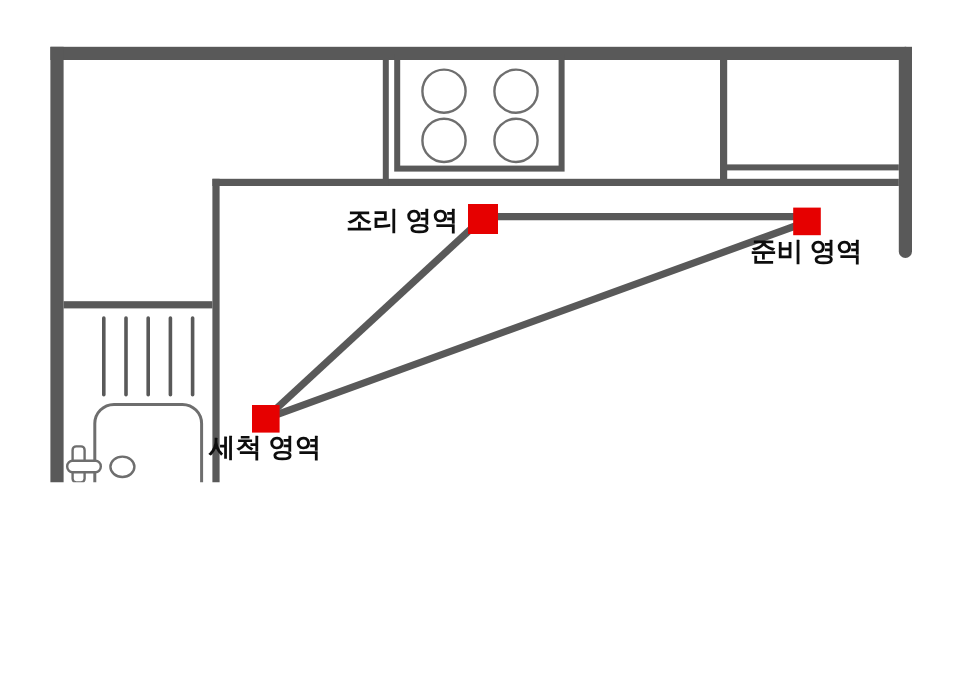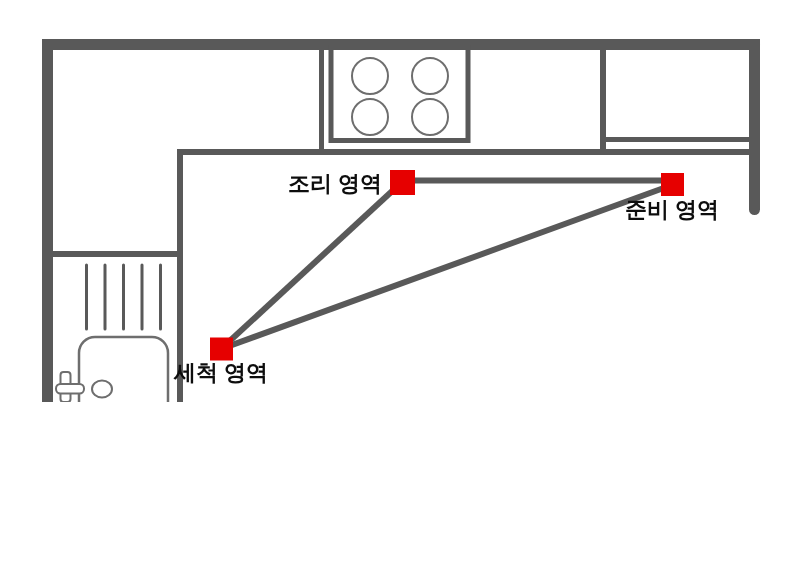--- a/index.html
+++ b/index.html
@@ -10,21 +10,21 @@
     --label-color: #0d0d0d;
   }
   * { box-sizing: border-box; }
   html, body { margin: 0; padding: 0; background: var(--background); }
   .stage {
     position: relative;
     width: 800px;
     height: 402px;
     background: var(--background);
     overflow: hidden;
-    font-family: Liberation Sans, sans-serif;
+    font-family: Liberation Serif, serif;
   }
   .stage svg { position: absolute; left: 0; top: 0; }
   .wall   { fill: var(--wall-gray); }
   .cline  { fill: var(--wall-gray); }
   .stove-box { fill: #ffffff; stroke: var(--wall-gray); stroke-width: 5; }
   .burner { fill: #ffffff; stroke: var(--fixture-gray); stroke-width: 2; }
   .tick   { stroke: var(--wall-gray); stroke-width: 3; stroke-linecap: round; }
   .sink   { fill: #ffffff; stroke: var(--fixture-gray); stroke-width: 2.5; }
   .fixt   { fill: #ffffff; stroke: var(--fixture-gray); stroke-width: 2; }
   .tri    { stroke: var(--wall-gray); stroke-width: 6; }

